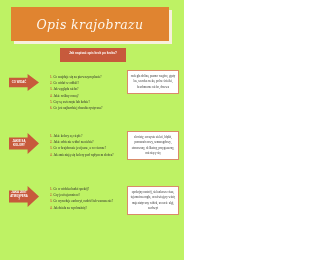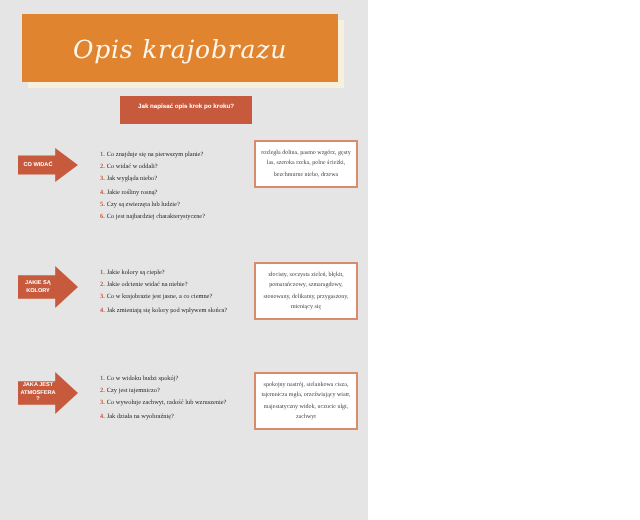--- a/index.html
+++ b/index.html
@@ -10,21 +10,21 @@
     width: 184px;
     height: 260px;
     background: #ffffff;
     font-family: "Liberation Serif", serif;
     overflow: hidden;
     position: relative;
   }
   .page {
     position: absolute;
     inset: 0;
-    background: #e5e5e5;
+    background: #bef264;
   }
 
   
   .title-shadow {
     position: absolute;
     left: 14px;
     top: 10px;
     width: 158px;
     height: 34px;
     background: #f7f0dc;

